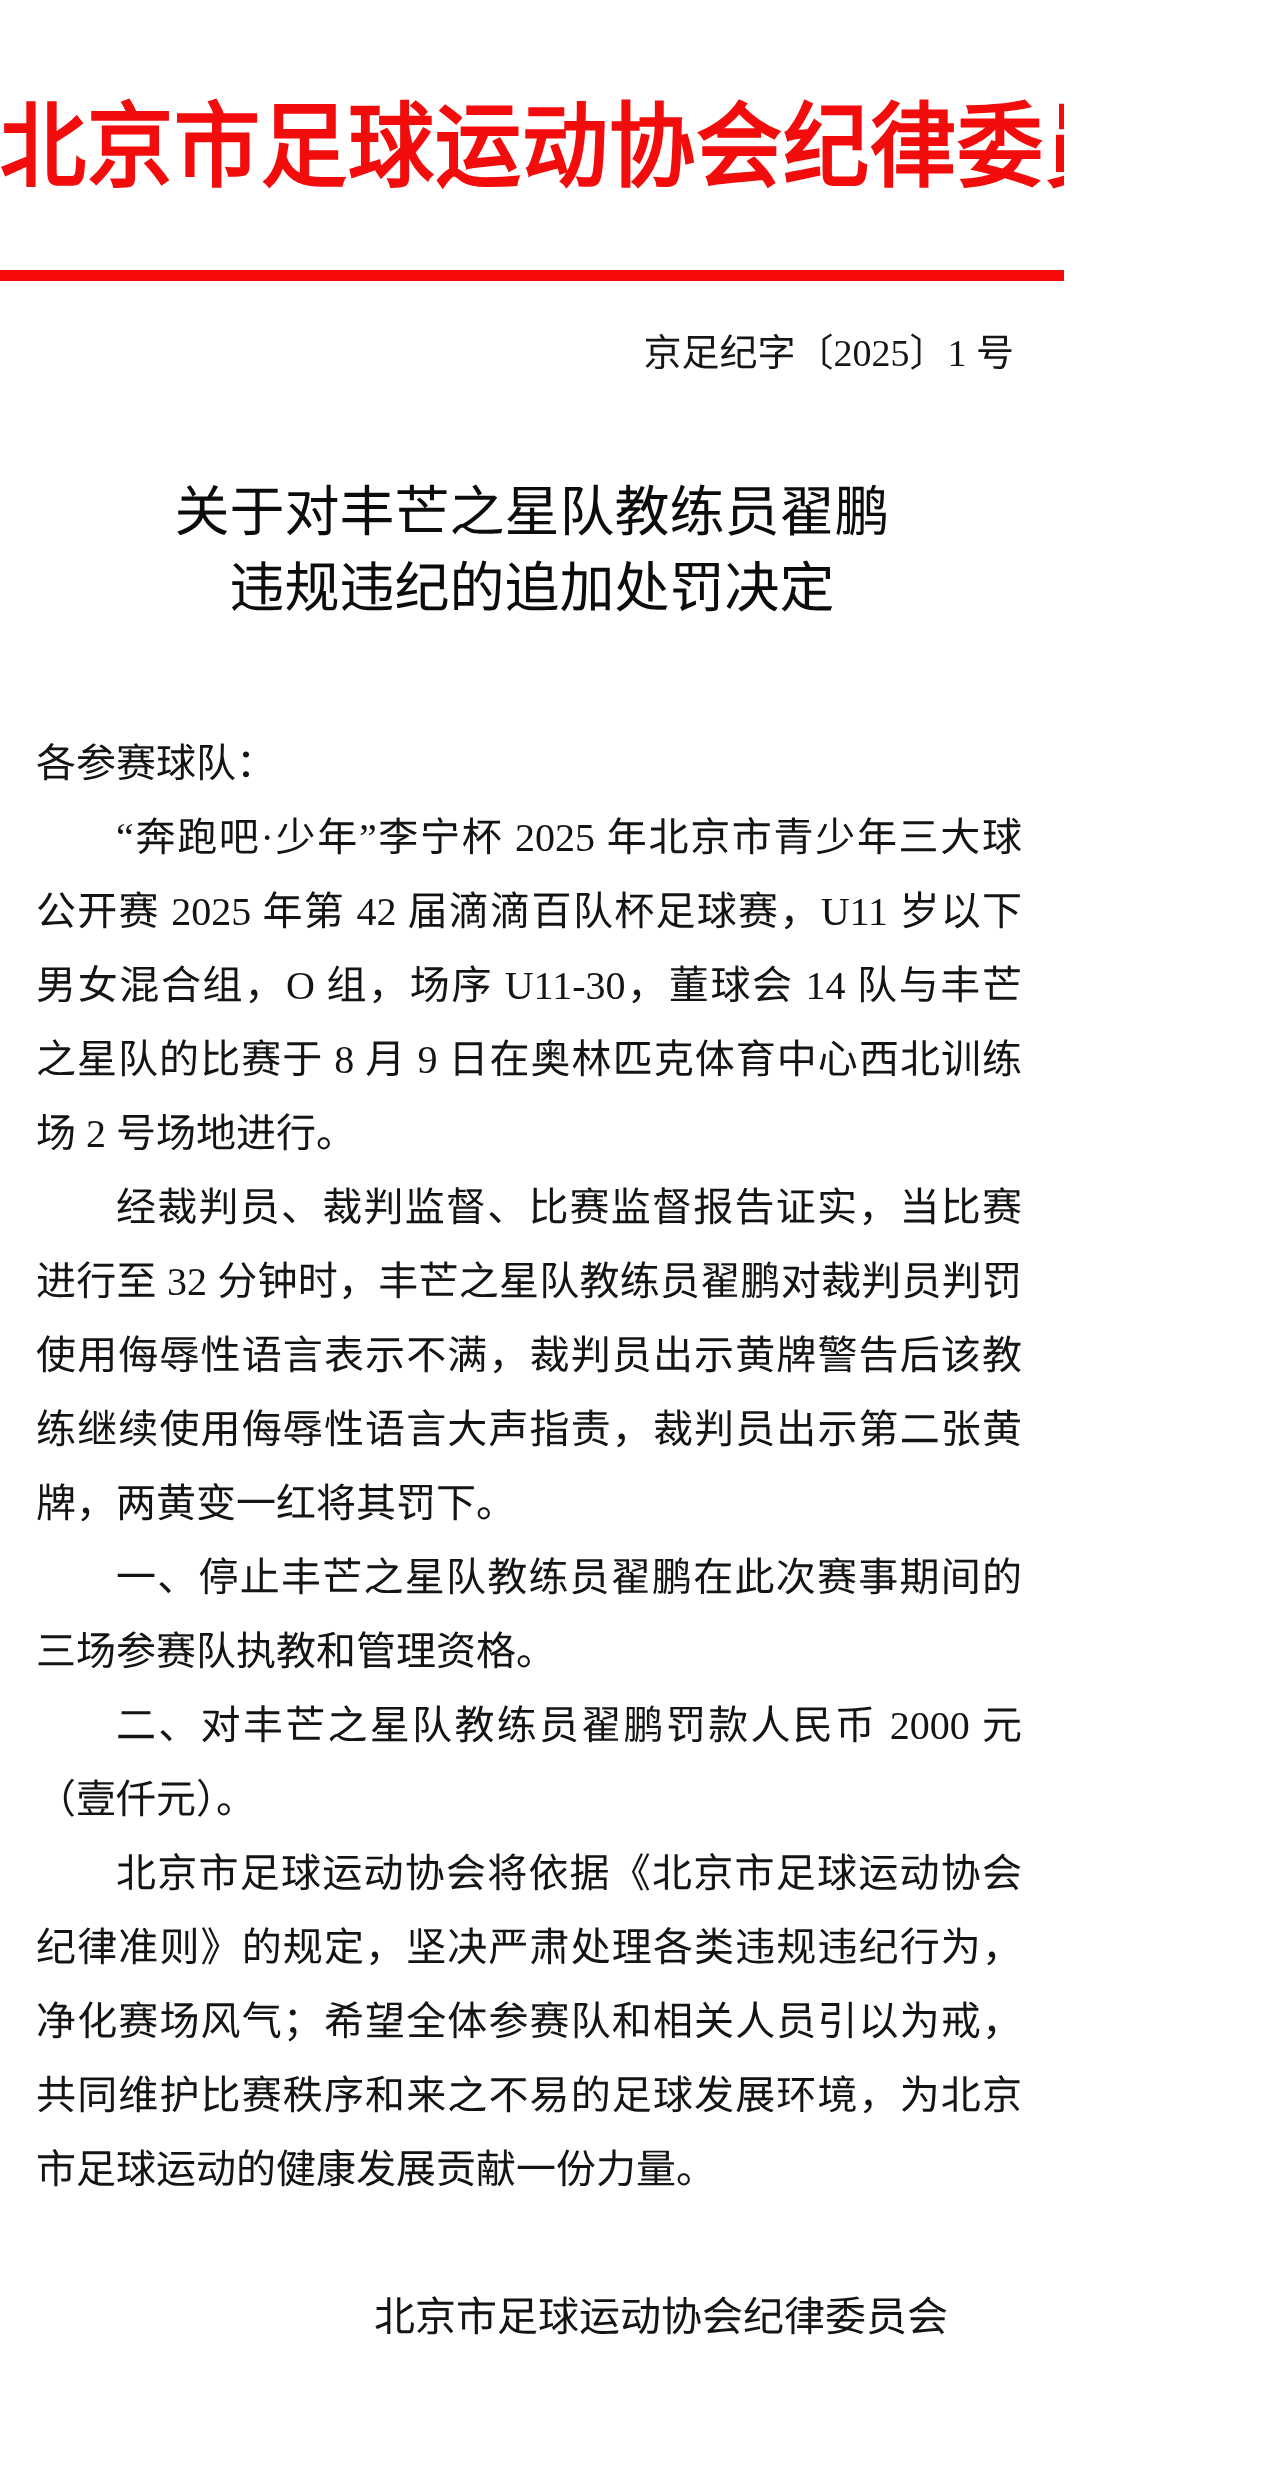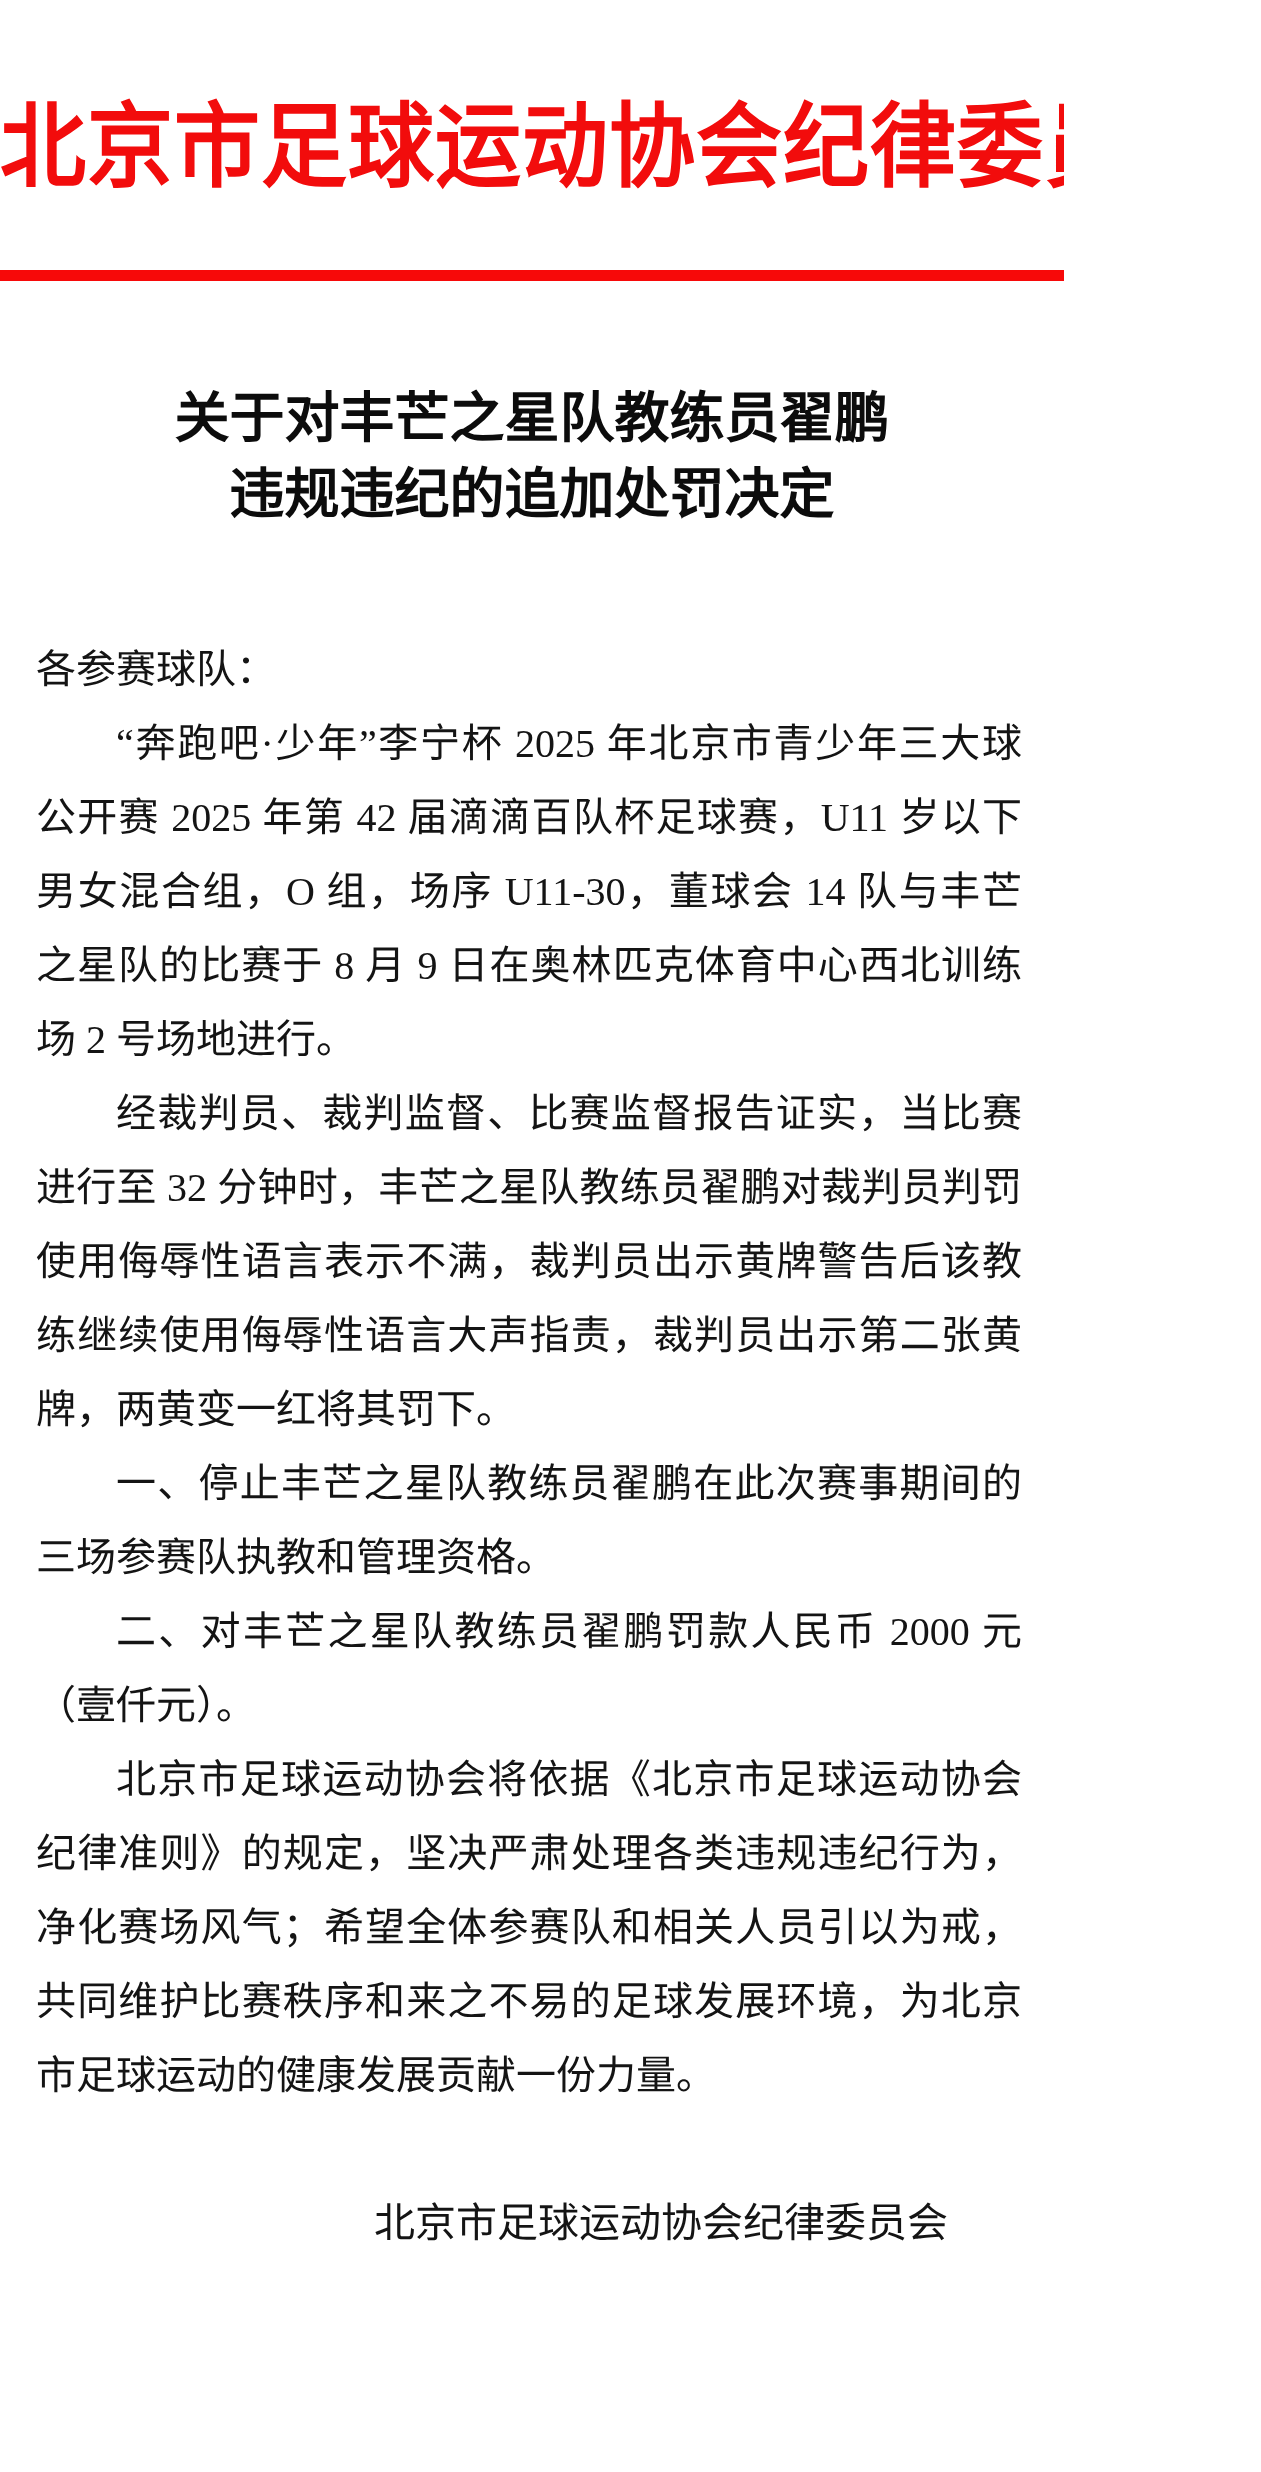--- a/index.html
+++ b/index.html
@@ -38,21 +38,21 @@
     padding-right: 50px;
     font-size: 38px;
     line-height: 44px;
     color: #161616;
   }
   
   .doc-title {
     margin-top: 100px;
     text-align: center;
     font-size: 55px;
-    font-weight: bold;
+    font-weight: normal;
     line-height: 76px;
     color: #0c0c0c;
   }
   
   .doc-body {
     margin-top: 100px;
     padding: 0 42px 0 36px;
     font-size: 40px;
     line-height: 74px;
     text-align: justify;
@@ -72,20 +72,21 @@
 </style>
 </head>
 <body>
 
 <div class="page">
 
   <div class="masthead">北京市足球运动协会纪律委员会</div>
 
   <div class="red-rule"></div>
 
+  <div class="doc-number">京足纪字〔2025〕1 号</div>
 
   <div class="doc-title">
     <div>关于对丰芒之星队教练员翟鹏</div>
     <div>违规违纪的追加处罚决定</div>
   </div>
 
   <div class="doc-body">
     <p class="salutation">各参赛球队：</p>
     <p>“奔跑吧·少年”李宁杯 2025 年北京市青少年三大球公开赛 2025 年第 42 届滴滴百队杯足球赛，U11 岁以下男女混合组，O 组，场序 U11-30，董球会 14 队与丰芒之星队的比赛于 8 月 9 日在奥林匹克体育中心西北训练场 2 号场地进行。</p>
     <p>经裁判员、裁判监督、比赛监督报告证实，当比赛进行至 32 分钟时，丰芒之星队教练员翟鹏对裁判员判罚使用侮辱性语言表示不满，裁判员出示黄牌警告后该教练继续使用侮辱性语言大声指责，裁判员出示第二张黄牌，两黄变一红将其罚下。</p>

